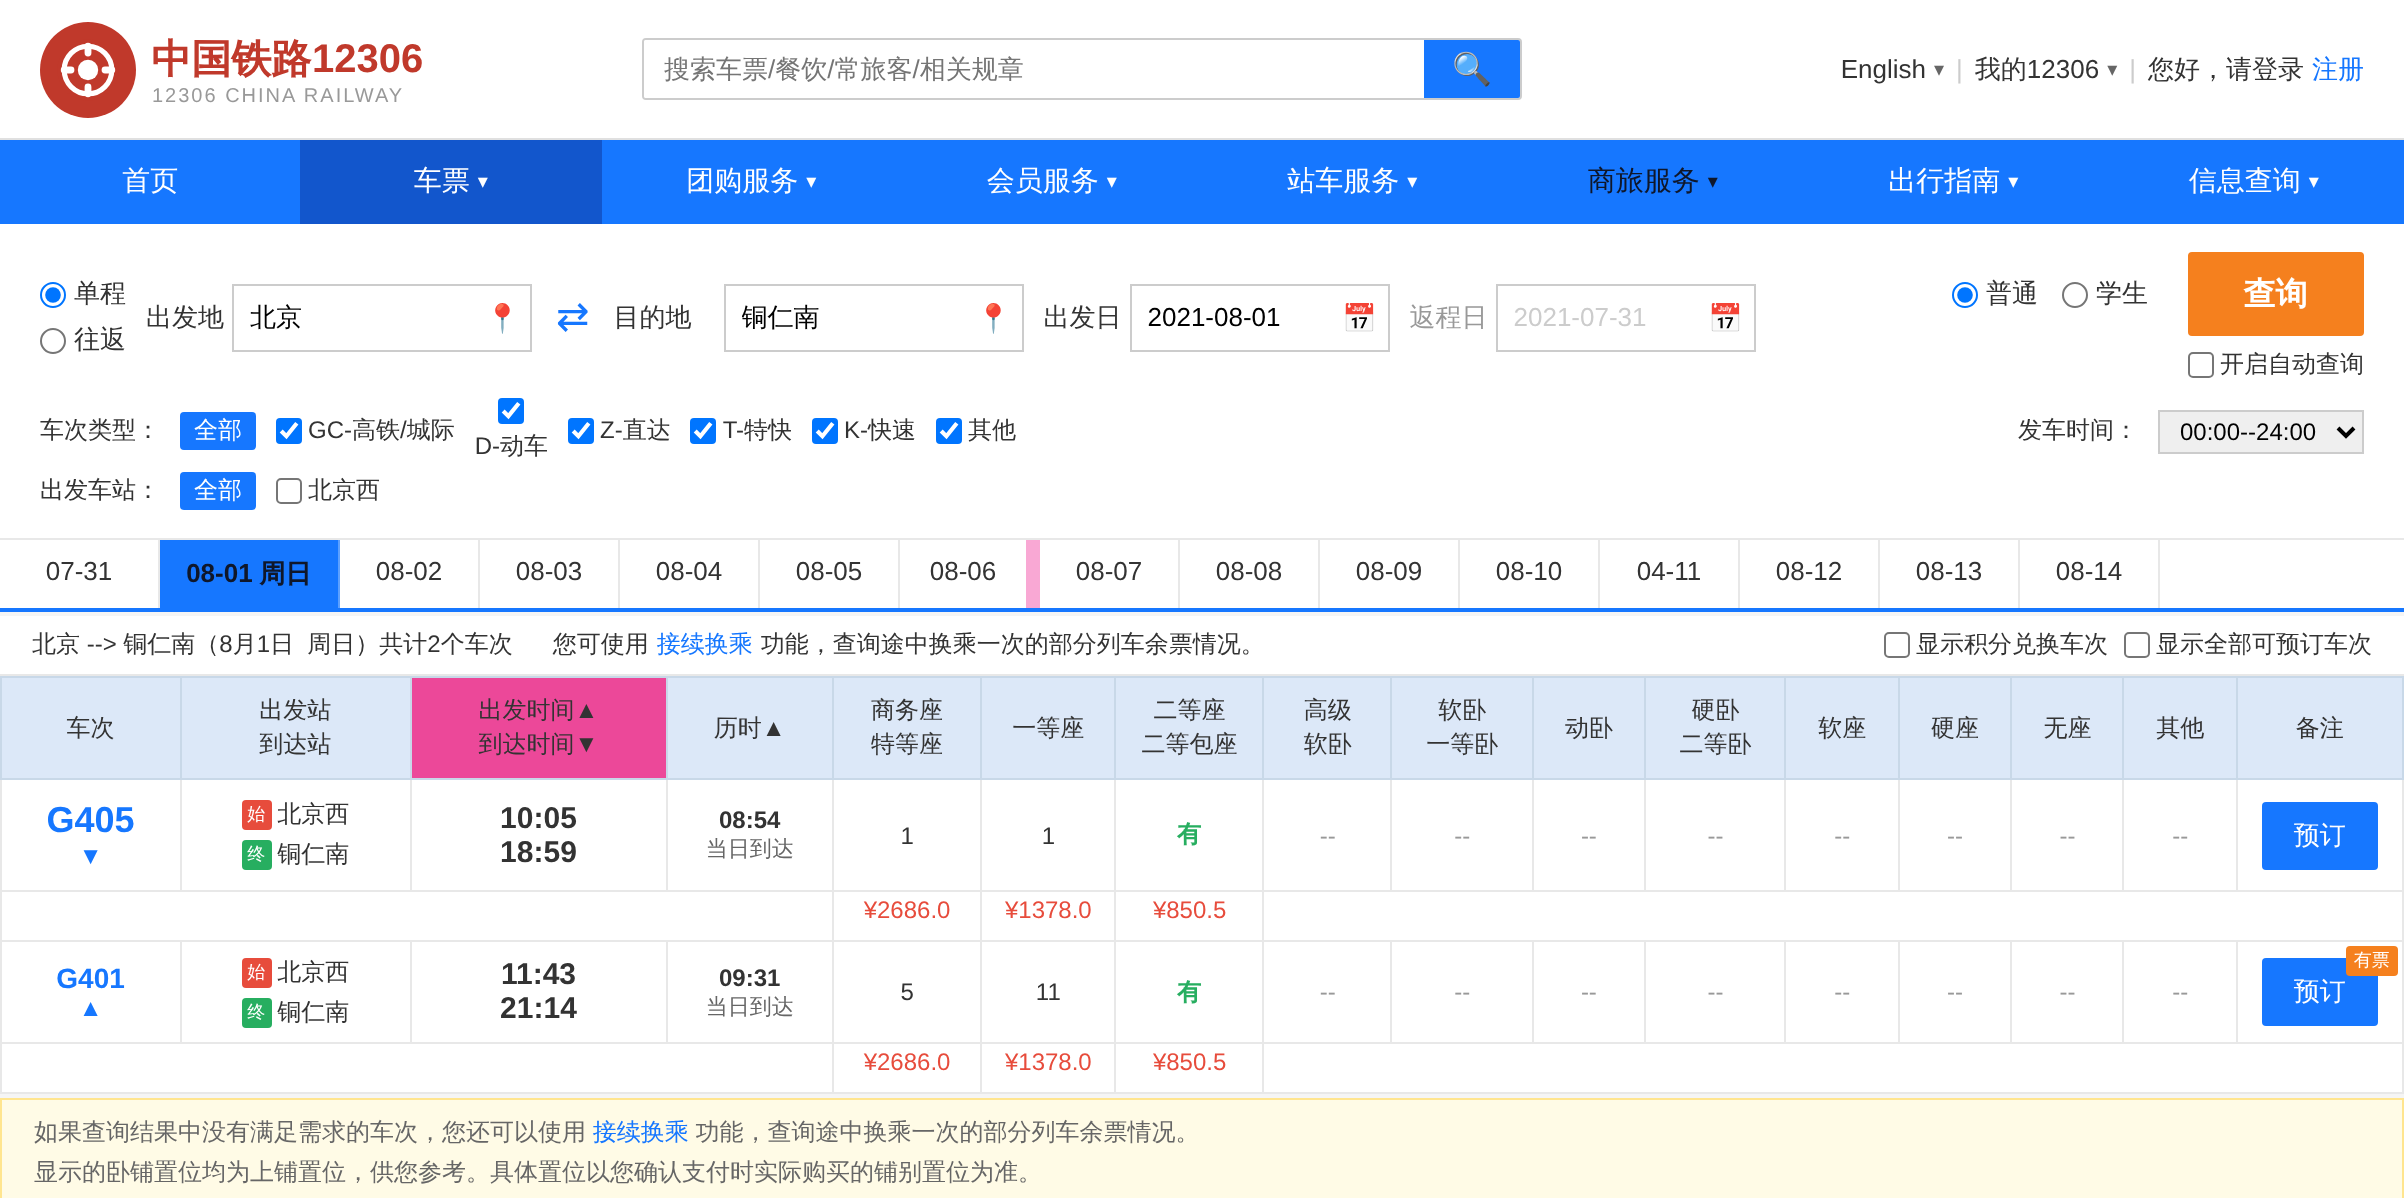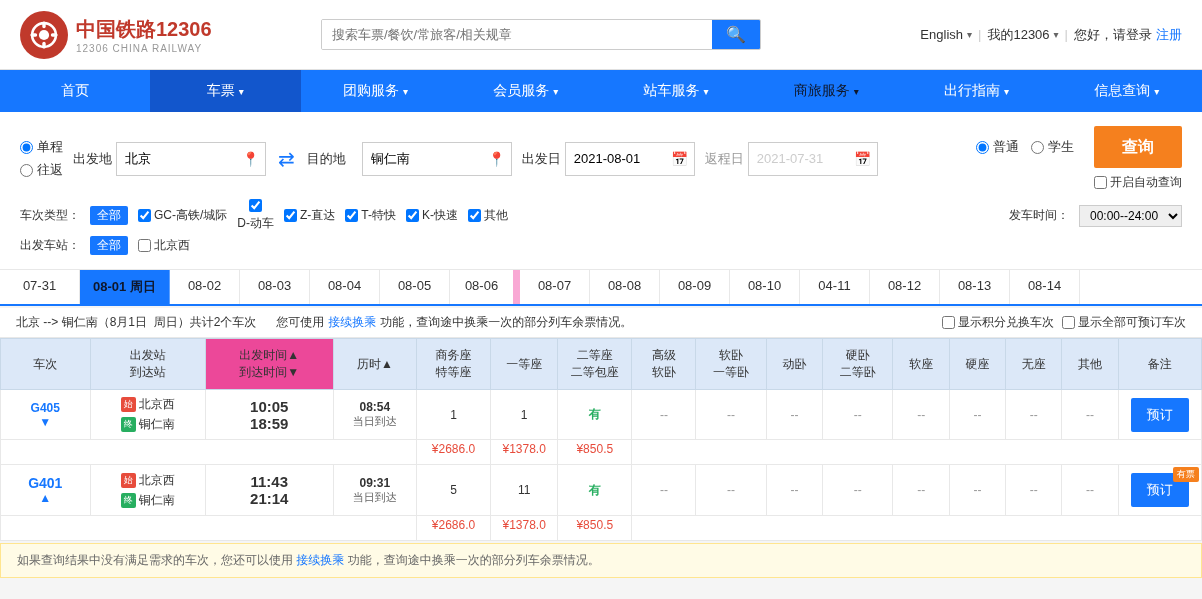--- a/index.html
+++ b/index.html
@@ -241,21 +241,21 @@
         <th style="background:#dce8f8;color:#333;padding:8px 4px;text-align:center;border:1px solid #c8d8e8;font-weight:normal;width:44px;">硬座</th>
         <th style="background:#dce8f8;color:#333;padding:8px 4px;text-align:center;border:1px solid #c8d8e8;font-weight:normal;width:44px;">无座</th>
         <th style="background:#dce8f8;color:#333;padding:8px 4px;text-align:center;border:1px solid #c8d8e8;font-weight:normal;width:44px;">其他</th>
         <th style="background:#dce8f8;color:#333;padding:8px 4px;text-align:center;border:1px solid #c8d8e8;font-weight:normal;width:65px;">备注</th>
       </tr>
     </thead>
     <tbody>
 
       <tr>
         <td style="border:1px solid #e8e8e8;padding:10px 4px;text-align:center;vertical-align:middle;">
-          <a style="color:#1677ff;font-size:12px;font-weight:bold;cursor:pointer;text-decoration:none;">G405</a>
+          <a style="color:#1677ff;font-size:18px;font-weight:bold;cursor:pointer;text-decoration:none;">G405</a>
           <br>
           <span style="color:#1677ff;font-size:12px;cursor:pointer;">▼</span>
         </td>
         <td style="border:1px solid #e8e8e8;padding:6px 4px;text-align:center;vertical-align:middle;">
           <div style="display:flex;align-items:center;justify-content:center;gap:3px;margin-bottom:3px;">
             <span style="background:#e74c3c;color:#fff;font-size:9px;padding:1px 3px;border-radius:2px;">始</span>
             <span>北京西</span>
           </div>
           <div style="display:flex;align-items:center;justify-content:center;gap:3px;">
             <span style="background:#27ae60;color:#fff;font-size:9px;padding:1px 3px;border-radius:2px;">终</span>
@@ -347,13 +347,14 @@
     </tbody>
   </table>
 </div>
 
 <div style="background:#fffbe6;border:1px solid #ffe58f;padding:8px 16px;font-size:12px;color:#666;margin-top:2px;">
   <div>
     <span>如果查询结果中没有满足需求的车次，您还可以使用</span>
     <a style="color:#1677ff;cursor:pointer;text-decoration:none;">接续换乘</a>
     <span>功能，查询途中换乘一次的部分列车余票情况。</span>
   </div>
+  <div style="margin-top:3px;">显示的卧铺置位均为上铺置位，供您参考。具体置位以您确认支付时实际购买的铺别置位为准。</div>
 </div>
 
 </body></html>

